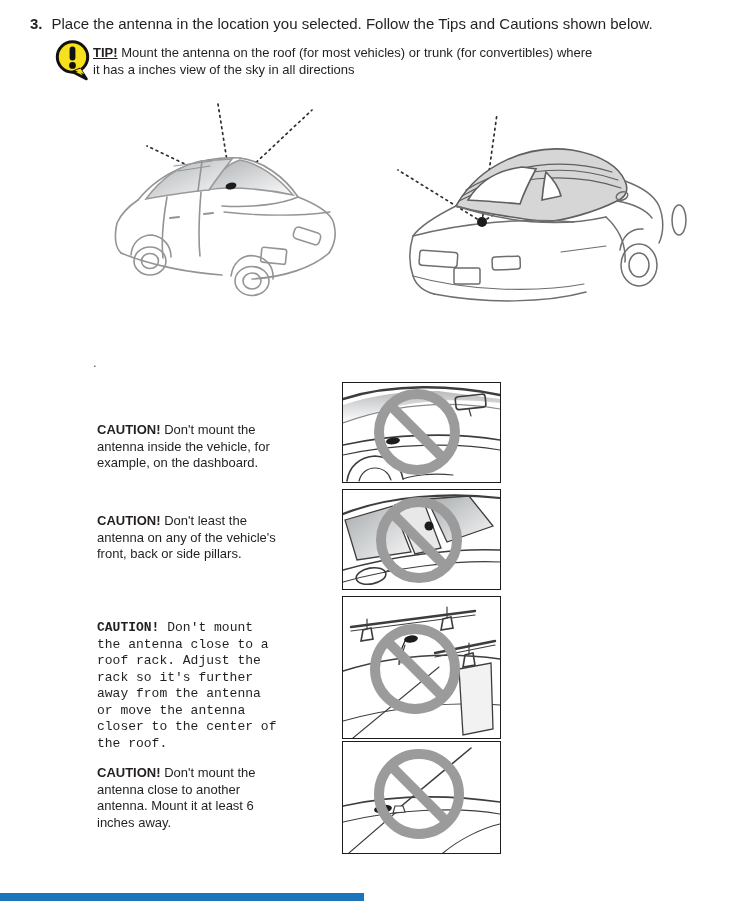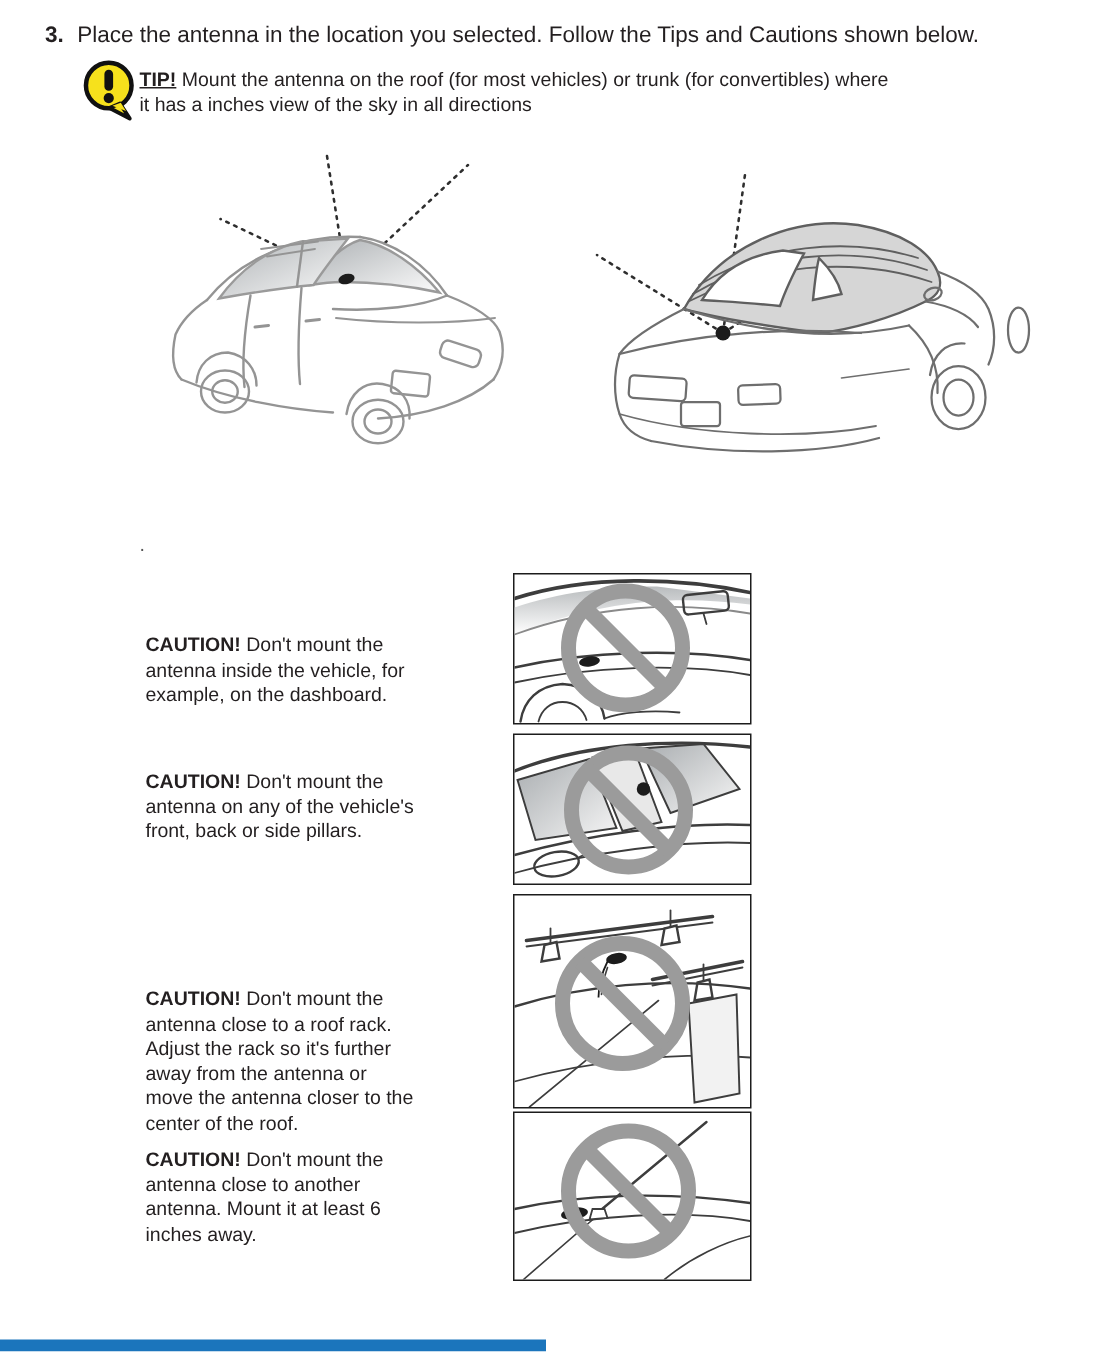--- a/index.html
+++ b/index.html
@@ -12,21 +12,21 @@
   .step-num{font-weight:bold;margin-right:9px;}
   .tip-icon{position:absolute;left:55px;top:39px;width:36px;height:44px;}
   .tip-text{position:absolute;left:93px;top:45px;width:580px;font-size:13px;line-height:16.5px;}
   .tip-label{font-weight:bold;text-decoration:underline;}
   .cars{position:absolute;left:96px;top:98px;width:600px;height:232px;}
   .sedan{position:absolute;left:4px;top:2px;width:268px;height:226px;}
   .convertible{position:absolute;left:300px;top:2px;width:296px;height:226px;}
   .stray-mark{position:absolute;left:93px;top:355px;font-size:13px;color:#555;}
   .caution-text{position:absolute;left:97px;width:182px;font-size:13px;line-height:16.5px;}
   .caution-label{font-weight:bold;}
-  .ct1{top:422px;} .ct2{top:513px;} .ct3{top:658px;} .ct4{top:765px;}
+  .ct1{top:422px;} .ct2{top:513px;} .ct3{top:620px;font-family:Liberation Mono, monospace;} .ct4{top:765px;}
   .cimg{position:absolute;left:342px;width:157px;border:1.6px solid #1c1c1c;background:#fff;box-sizing:content-box;}
   .ci1{top:382px;height:99px;} .ci2{top:489px;height:99px;} .ci3{top:596px;height:141px;} .ci4{top:741px;height:111px;}
   .cimg svg{display:block;width:100%;height:100%;}
   .footer-bar{position:absolute;left:0;top:893px;width:364px;height:8px;}
 </style>
 </head>
 <body>
 
 <div class="step-line">
   <span class="step-num">3.</span><span>Place the antenna in the location you selected. Follow the Tips and Cautions shown below.</span>
@@ -166,21 +166,21 @@
     <ellipse cx="50" cy="58" rx="7" ry="3.4" transform="rotate(-8 50 58)" fill="#1c1c1c"></ellipse>
     <g fill="none" stroke="#9b9b9b" stroke-width="10">
       <circle cx="74" cy="49" r="38"></circle>
       <path d="M47,22 L101,76"></path>
     </g>
   </svg>
 </div>
 
 <div class="caution-text ct2">
   <span class="caution-label">CAUTION!</span>
-  <span>Don't mount the antenna on any of the vehicle's front, back or side pillars.</span>
+  <span>Don't least the antenna on any of the vehicle's front, back or side pillars.</span>
 </div>
 <div class="cimg ci2">
   <svg viewBox="0 0 157 99" aria-hidden="true">
     <defs>
       <linearGradient id="ws2" x1="0" y1="0" x2="1" y2="1">
         <stop offset="0" stop-color="#a9adb0"></stop>
           <stop offset="1" stop-color="#f6f6f6"></stop>
       </linearGradient>
     </defs>
     <g fill="none" stroke="#3d3d3d" stroke-width="1.6" stroke-linecap="round">

